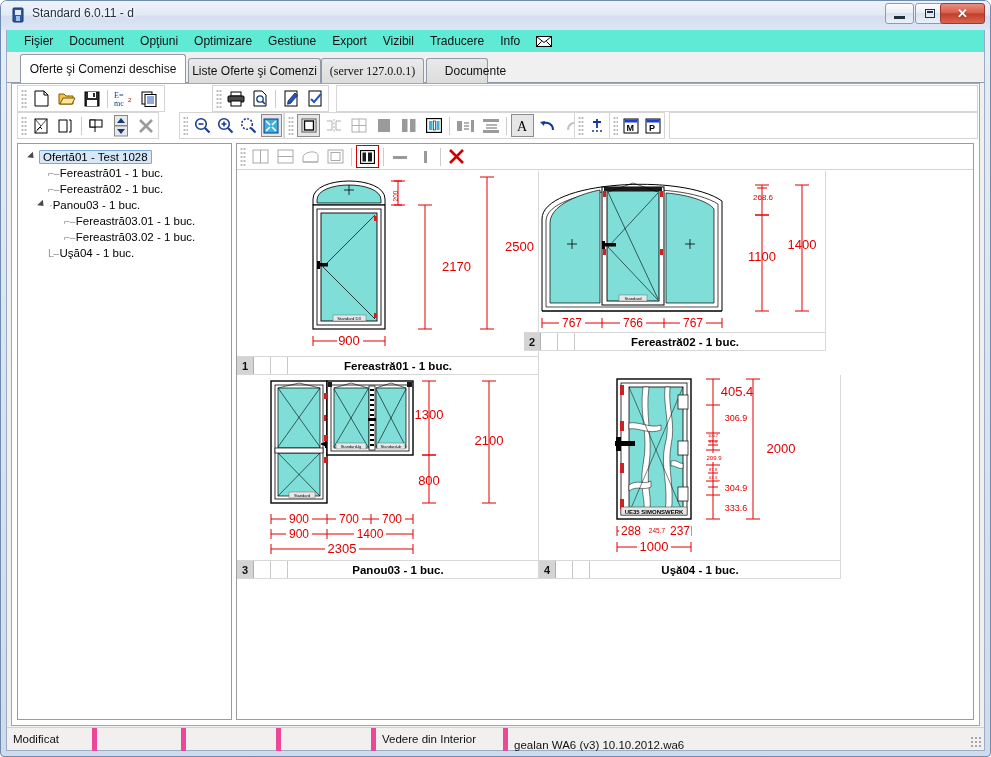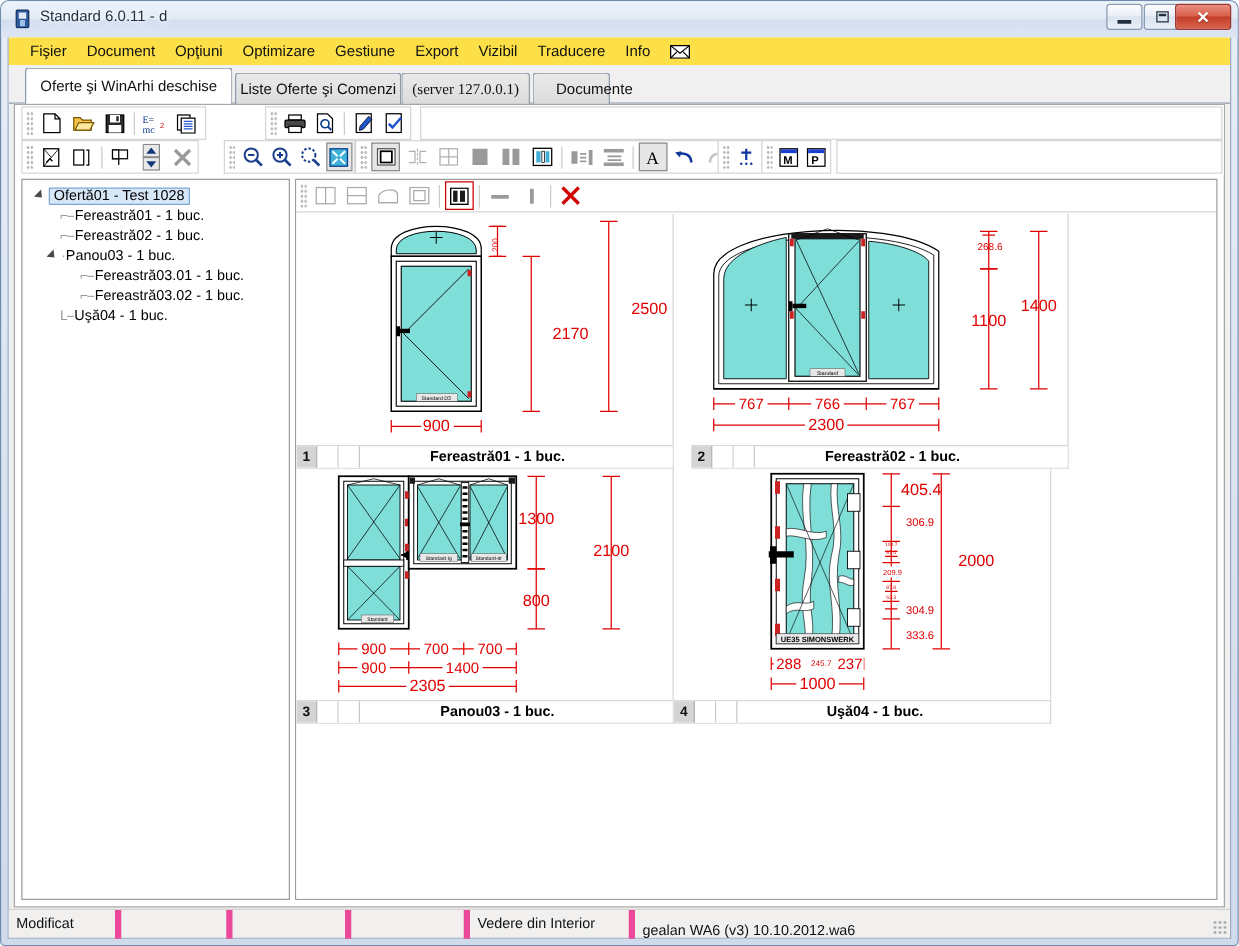--- a/index.html
+++ b/index.html
@@ -59,21 +59,21 @@
   #client {
     position: absolute; left: 5px; top: 29px; right: 5px; bottom: 5px;
     background: #f0f0f0;
     border: 1px solid #9badc4;
     border-top: none;
   }
 
   
   #menubar {
     position: absolute; left: 0; top: 0; right: 0; height: 22px;
-    background: #fde047;
+    background: #5eead4;
     display: flex; align-items: center;
     padding-left: 9px;
   }
   .menu-item {
     font-size: 12px; color: #111111; padding: 2px 8px; white-space: nowrap;
   }
   #menu-mail { display: flex; align-items: center; padding: 2px 8px; }
 
   
   #tabstrip {
@@ -274,21 +274,21 @@
           <rect x="0.5" y="0.5" width="15" height="10" fill="#ffffff" stroke="#000000"></rect>
           <path d="M0.5 0.5 L8 6.5 L15.5 0.5" fill="none" stroke="#000000"></path>
           <path d="M0.5 10.5 L5.5 5.5 M15.5 10.5 L10.5 5.5" fill="none" stroke="#000000"></path>
         </svg>
       </div>
     </div>
 
     <div id="tabstrip">
       <div id="tabs-underline"></div>
       <div class="tab active" id="tab-0">
-        <span>Oferte şi WinArhi deschise</span>
+        <span>Oferte şi Comenzi deschise</span>
       </div>
       <div class="tab inactive" id="tab-1">
         <span>Liste Oferte şi Comenzi</span>
       </div>
       <div class="tab inactive" id="tab-1b">
         <span>(server 127.0.0.1)</span>
       </div>
       <div class="tab inactive" id="tab-2">
         <span>Documente</span>
       </div>
@@ -692,21 +692,21 @@
               </svg>
             </div>
             <div class="cell-caption">
               <div class="cap-num">1</div>
               <div class="cap-box"></div>
               <div class="cap-box"></div>
               <div class="cap-title">Fereastră01 - 1 buc.</div>
             </div>
           </div>
 
-          <div class="cell" style="left:316px;top:0;width:302px;height:204px;">
+          <div class="cell" style="left:287px;top:0;width:302px;height:180px;">
             <div class="cell-art">
               <svg width="302" height="186" viewBox="0 0 302 186">
 
                 <path d="M18 140 L18 48 C18 10 158 2 198 30 L198 140 Z" fill="#ffffff" stroke="#000" stroke-width="1"></path>
                 <path d="M18 140 L198 140" stroke="#000" stroke-width="1.2"></path>
                 <path d="M22 136 L22 50 C22 16 154 8 194 33 L194 136 Z" fill="#ffffff" stroke="#000" stroke-width="0.7"></path>
 
                 <path d="M26 132 L26 52 C26 30 70 20 76 19 L76 132 Z" fill="#7fded8" stroke="#000" stroke-width="0.7"></path>
                 <path d="M48 68 v10 M43 73 h10" stroke="#000" stroke-width="0.8"></path>
 

